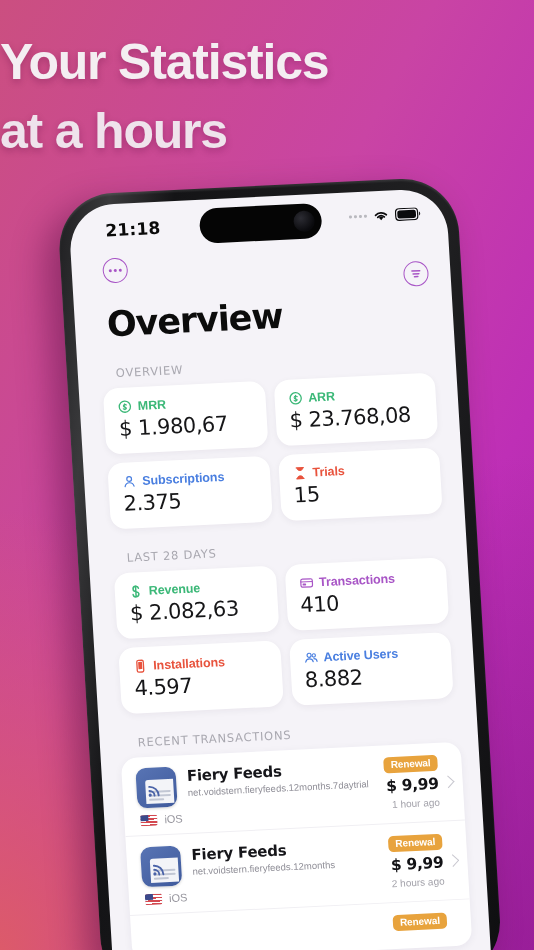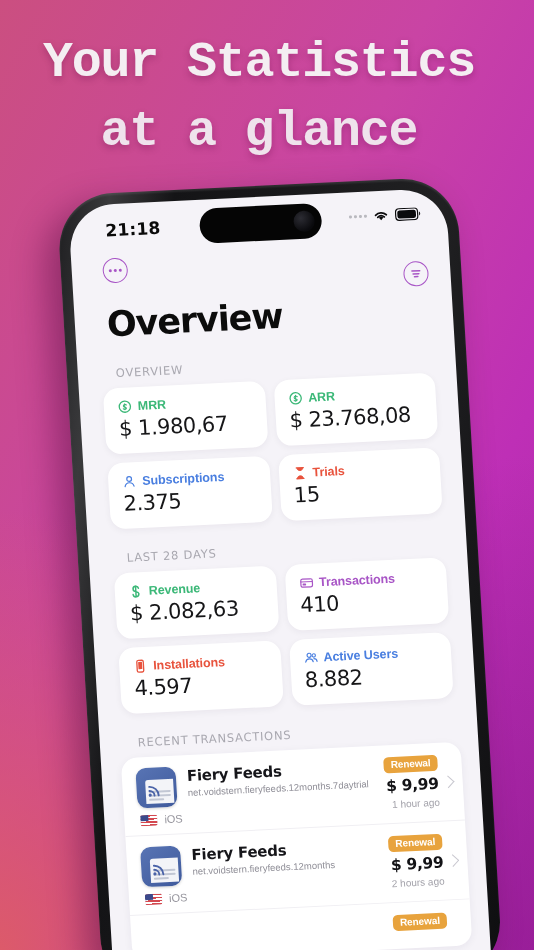--- a/index.html
+++ b/index.html
@@ -17,28 +17,27 @@
       radial-gradient(120% 95% at 100% 100%, rgba(140,20,140,0.55) 0%, rgba(140,20,140,0.0) 55%),
       radial-gradient(110% 80% at 0% 100%, rgba(224,95,95,0.85) 0%, rgba(224,95,95,0.0) 58%),
       linear-gradient(118deg, #cb4f80 0%, #c944a4 42%, #be2fb6 72%, #a82aa8 100%);
   }
 
   
   .headline {
     position: absolute;
     left: 0; top: 28px;
     width: 518px;
-    text-align: center;
     color: #f4eef2;
     font-weight: 700;
     font-size: 50px;
     line-height: 1.38;
     letter-spacing: -1.2px;
     text-shadow: 0 3px 7px rgba(90,10,60,0.30);
-    font-family: Liberation Mono, monospace;
+    font-family: Liberation Sans, sans-serif;
   }
   .headline .l2 { display: block; color: #efe3ec; }
 
   
   #phone-wrap {
     position: absolute;
     left: 56px;
     top: 186px;
     width: 400px;
     height: 800px;
@@ -257,21 +256,21 @@
   .flag .canton { position:absolute; left:0; top:0; width:7.5px; height:6px; background:#3b4a8c; }
   .plat { font-size: 11px; color: #97969e; }
 </style>
 </head>
 <body>
 
 <div id="stage">
 
   <div class="headline">
     <span>Your Statistics</span>
-    <span class="l2">at a glance</span>
+    <span class="l2">at a hours</span>
   </div>
 
   <div id="phone-wrap">
     <div id="phone-body">
       <div id="screen">
 
         <div class="statusbar">
           <div class="sb-time">21:18</div>
           <div class="island">
             <div class="cam"></div>

